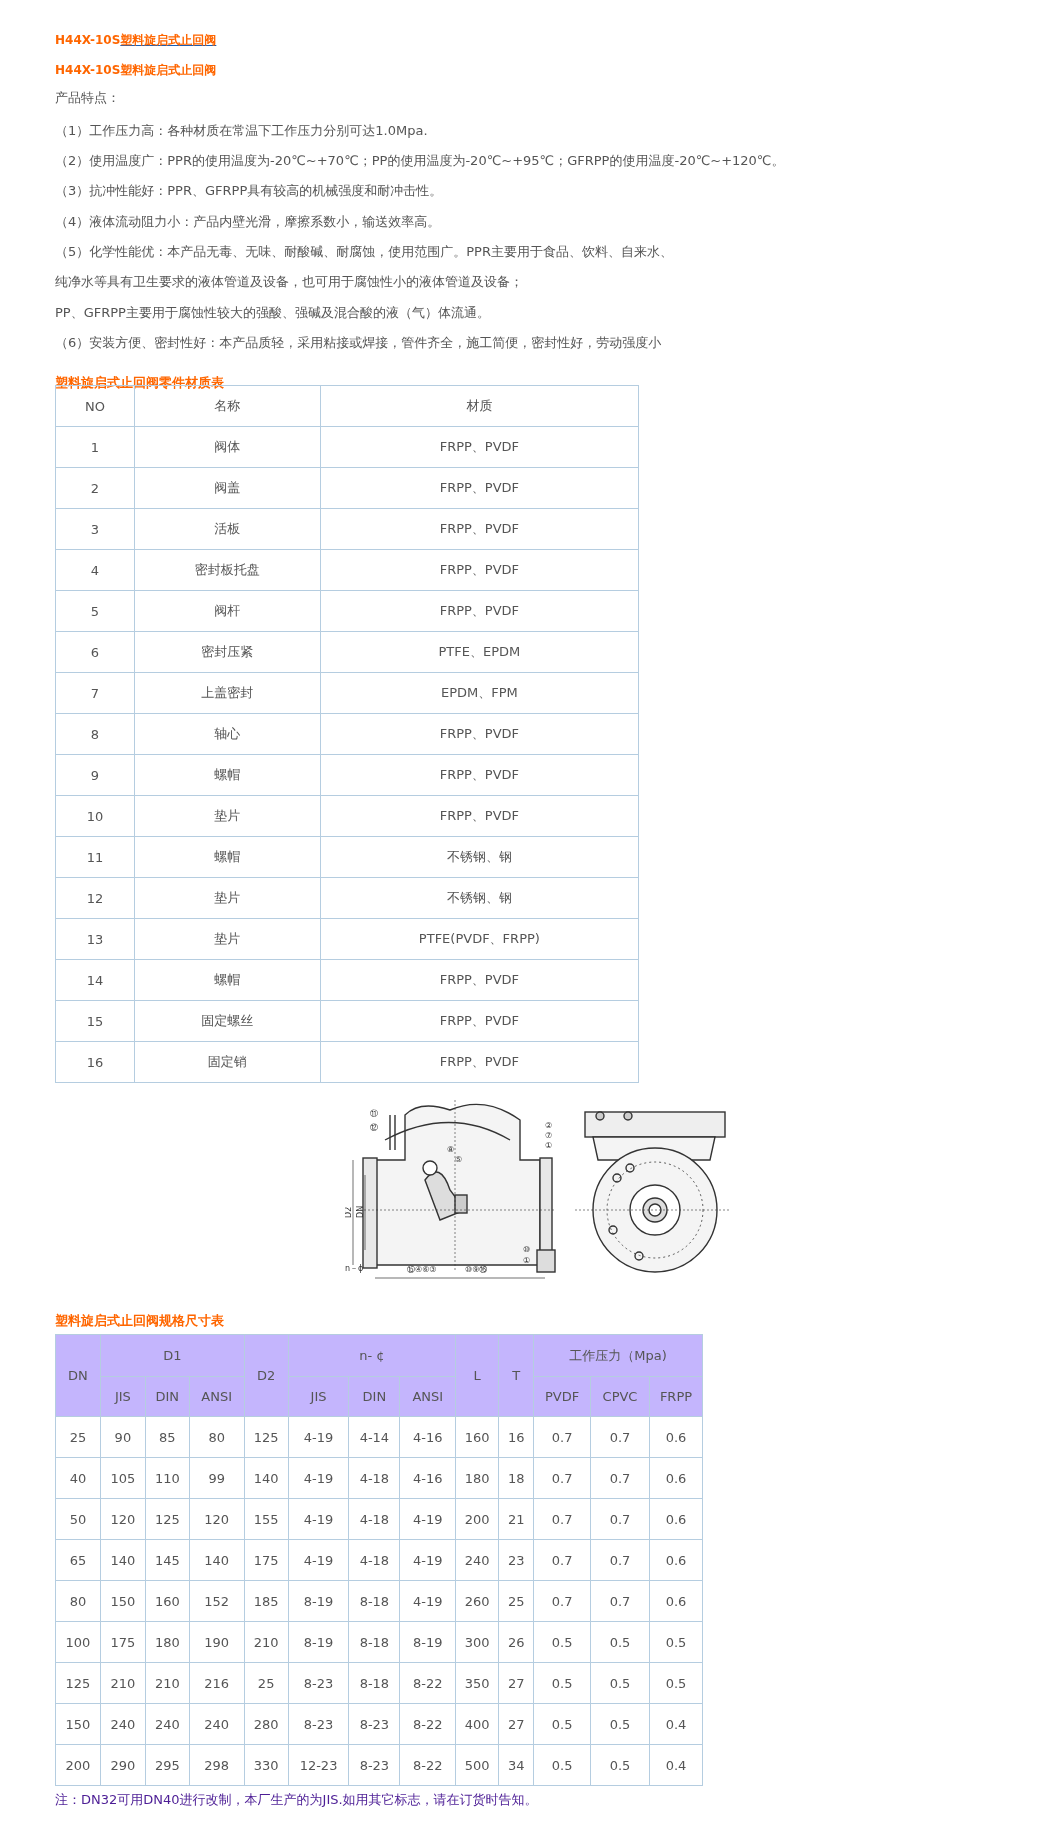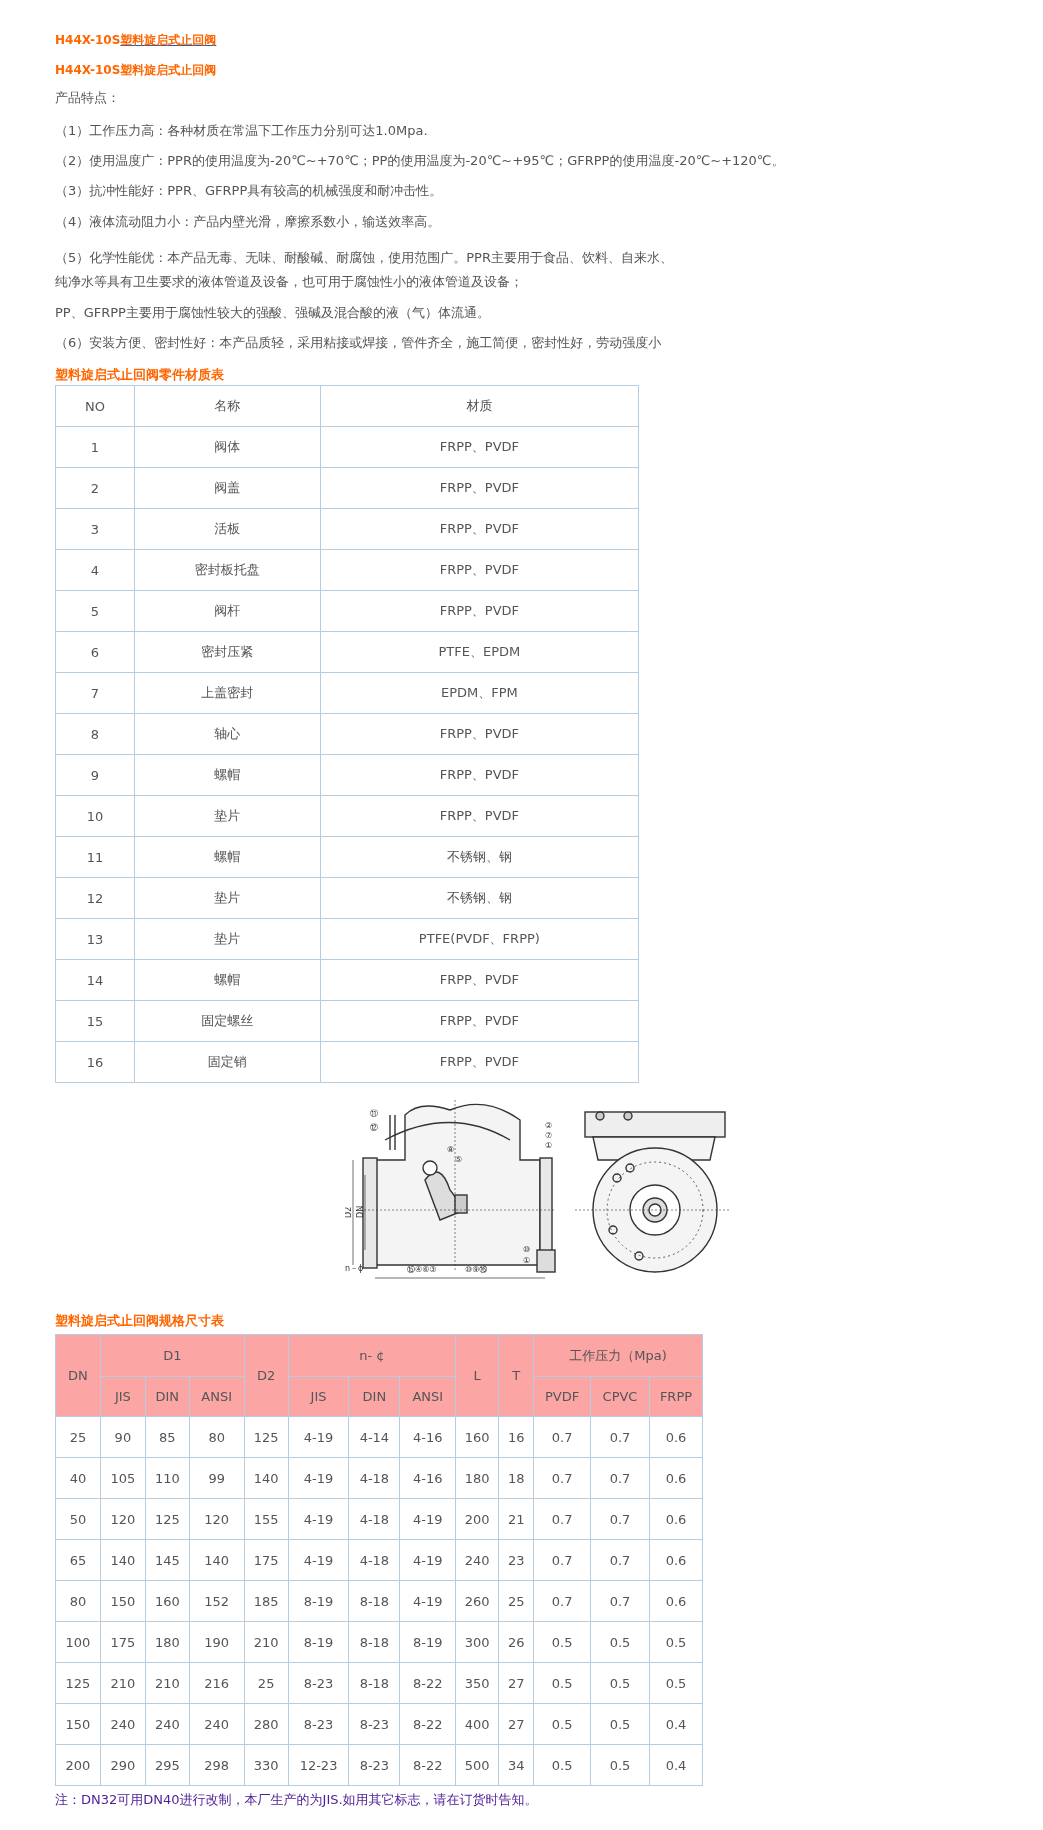--- a/index.html
+++ b/index.html
@@ -13,46 +13,46 @@
   table { border-collapse: collapse; position: absolute; left: 55px; }
   td, th { border: 1px solid #b5cde0; text-align: center; font-size: 13px; color: #555555; font-weight: normal; padding: 0; }
 
   #parts-table { top: 385px; width: 584px; }
   #parts-table td, #parts-table th { height: 40px; }
   #parts-table col.c1 { width: 87px; }
   #parts-table col.c2 { width: 210px; }
   #parts-table col.c3 { width: 351px; }
 
   #spec-table { top: 1334px; width: 648px; }
-  #spec-table thead th { background: #fca5a5; color: #555555; }
+  #spec-table thead th { background: #c4b5fd; color: #555555; }
   #spec-table thead tr.r1 th { height: 41px; }
   #spec-table thead tr.r2 th { height: 39px; }
   #spec-table tbody td { height: 40px; }
 
   .diagram { position: absolute; left: 345px; top: 1100px; width: 390px; height: 200px; }
 </style>
 </head>
 <body>
 
 <div class="line title" style="top:30px;">
   <span>H44X-10S</span><span class="link">塑料旋启式止回阀</span>
 </div>
 <div class="line title" style="top:60px;">H44X-10S塑料旋启式止回阀</div>
 
 <div class="line" style="top:88px;">产品特点：</div>
 <div class="line" style="top:121px;">（1）工作压力高：各种材质在常温下工作压力分别可达1.0Mpa.</div>
 <div class="line" style="top:151px;text-align:right;">（2）使用温度广：PPR的使用温度为-20℃~+70℃；PP的使用温度为-20℃~+95℃；GFRPP的使用温度-20℃~+120℃。</div>
 <div class="line" style="top:181px;">（3）抗冲性能好：PPR、GFRPP具有较高的机械强度和耐冲击性。</div>
 <div class="line" style="top:212px;">（4）液体流动阻力小：产品内壁光滑，摩擦系数小，输送效率高。</div>
-<div class="line" style="top:248px;">（5）化学性能优：本产品无毒、无味、耐酸碱、耐腐蚀，使用范围广。PPR主要用于食品、饮料、自来水、</div>
+<div class="line" style="top:242px;">（5）化学性能优：本产品无毒、无味、耐酸碱、耐腐蚀，使用范围广。PPR主要用于食品、饮料、自来水、</div>
 <div class="line" style="top:272px;">纯净水等具有卫生要求的液体管道及设备，也可用于腐蚀性小的液体管道及设备；</div>
 <div class="line" style="top:303px;">PP、GFRPP主要用于腐蚀性较大的强酸、强碱及混合酸的液（气）体流通。</div>
 <div class="line" style="top:333px;">（6）安装方便、密封性好：本产品质轻，采用粘接或焊接，管件齐全，施工简便，密封性好，劳动强度小</div>
 
-<div class="line heading" style="top:365px;">塑料旋启式止回阀零件材质表</div>
+<div class="line heading" style="top:373px;">塑料旋启式止回阀零件材质表</div>
 <table id="parts-table">
   <colgroup>
       <col class="c1">
       <col class="c2">
       <col class="c3">
     </colgroup>
   <thead>
     <tr>
       <th>NO</th>
       <th>名称</th>

